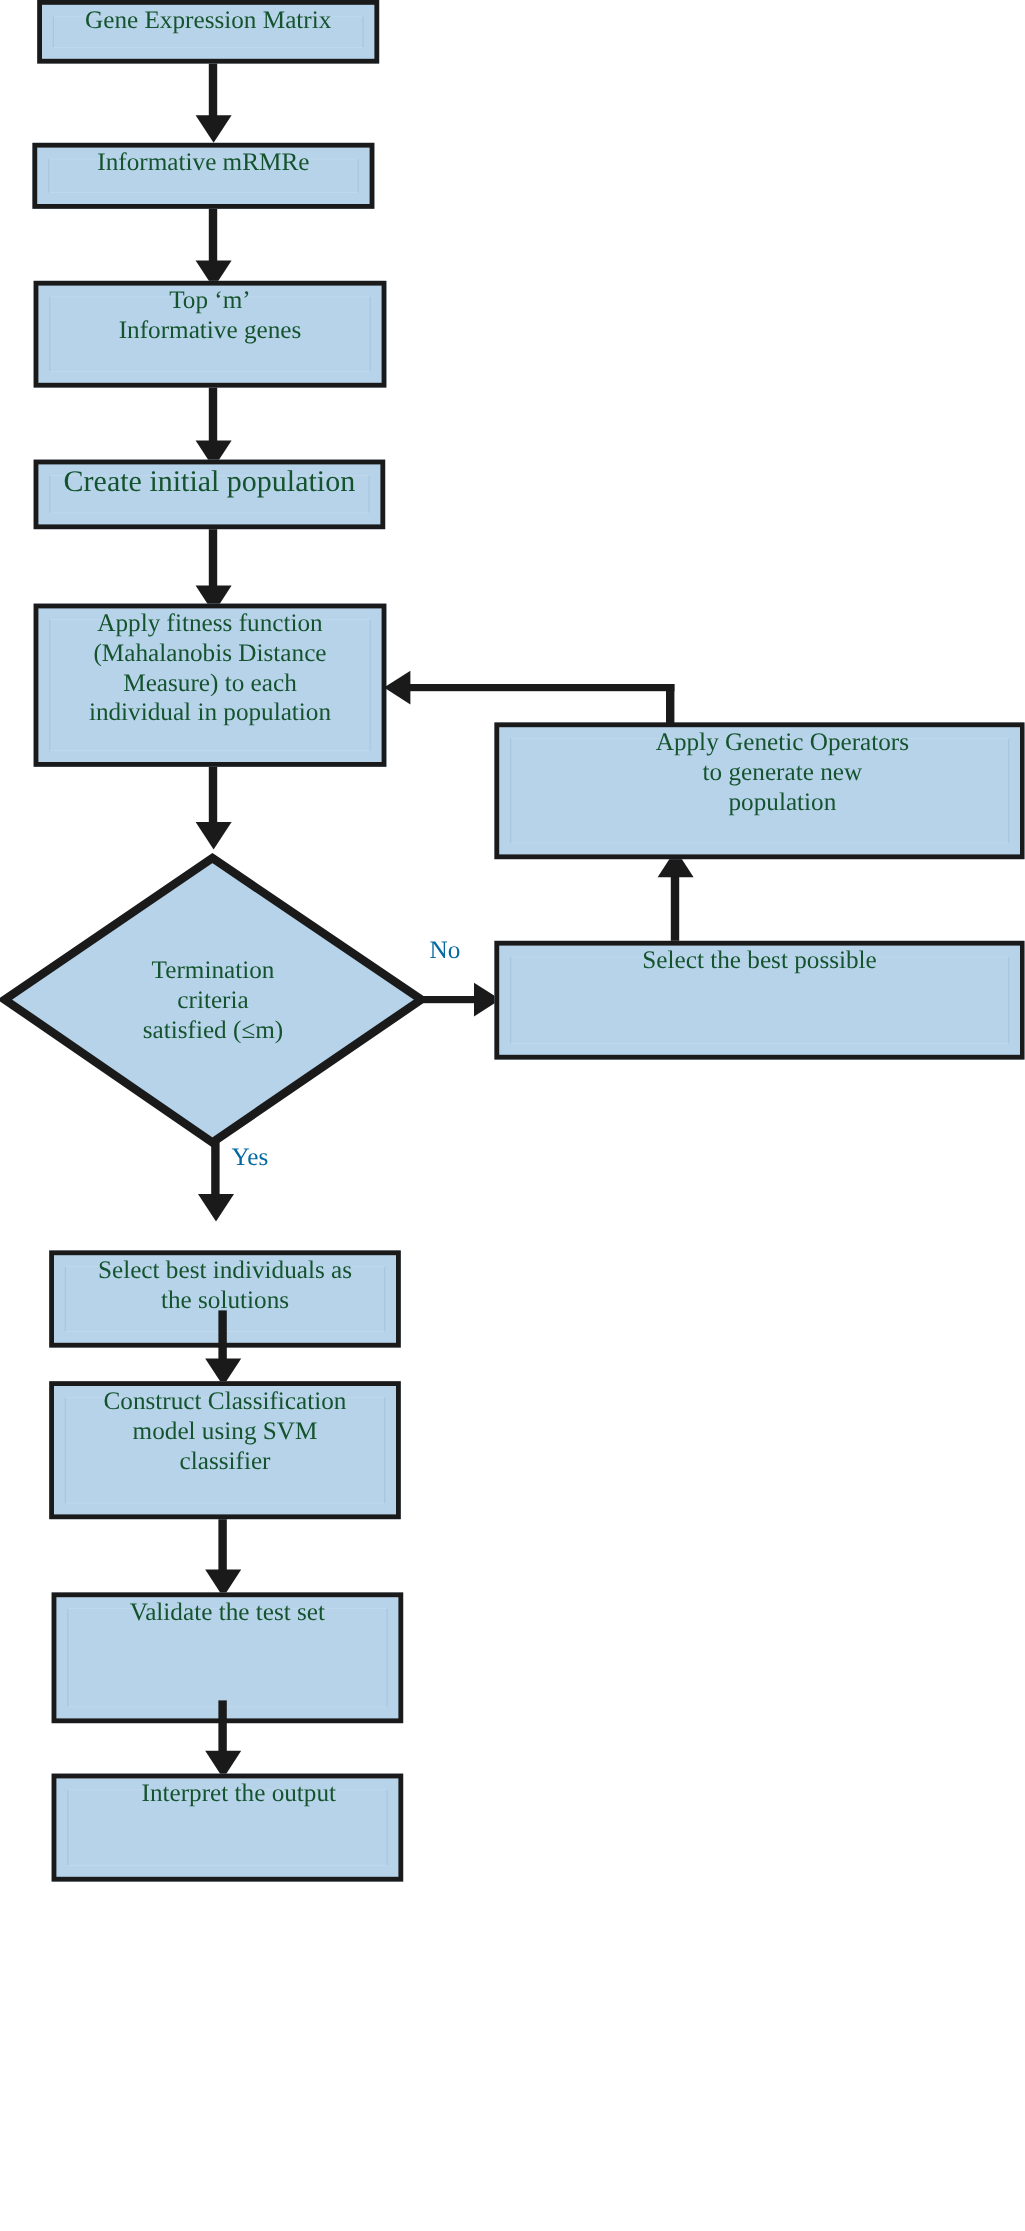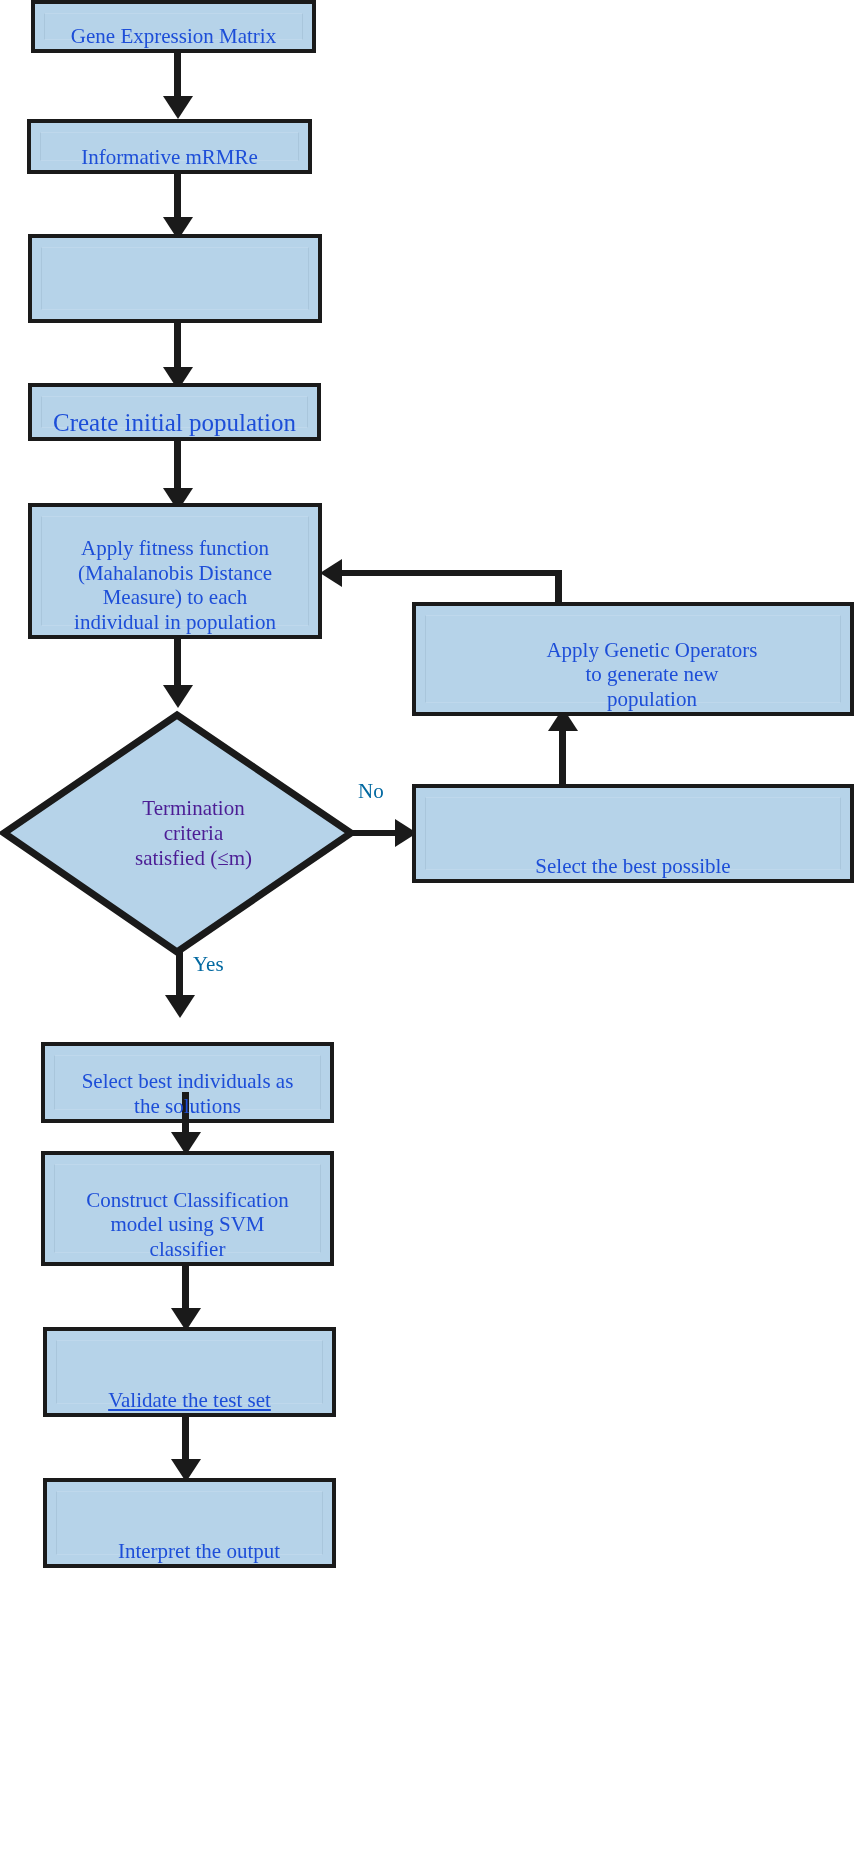--- a/index.html
+++ b/index.html
@@ -14,24 +14,24 @@
     background: #ffffff;
     font-family: "Liberation Serif", "DejaVu Serif", serif;
     overflow: hidden;
   }
   .node {
     position: absolute;
     box-sizing: border-box;
     background: #b6d3e9;
     border: 4px solid #1a1a1a;
     display: flex;
-    align-items: flex-end;
+    align-items: flex-start;
     justify-content: center;
     text-align: center;
-    color: #1d4ed8;
+    color: #14532d;
     line-height: 1.18;
   }
   .node .inner {
     position: absolute;
     left: 9px;
     right: 9px;
     top: 9px;
     bottom: 9px;
     border-left: 1px solid #a9c6dc;
     border-right: 1px solid #a9c6dc;
@@ -49,30 +49,30 @@
     position: absolute;
   }
   .diamond-wrap svg {
     position: absolute;
     left: 0;
     top: 0;
     overflow: visible;
   }
   .diamond-label {
     position: absolute;
-    left: 16px;
+    left: 0;
     top: 0;
     width: 100%;
     height: 100%;
     display: flex;
     align-items: center;
     justify-content: center;
     text-align: center;
     white-space: pre-line;
-    color: #4c1d95;
+    color: #14532d;
     line-height: 1.2;
     z-index: 3;
   }
   .edge {
     position: absolute;
     background: #1a1a1a;
   }
   .arrowhead {
     position: absolute;
     width: 0;
@@ -120,20 +120,22 @@
   <div class="node" style="left:27px; top:119px; width:285px; height:55px; font-size:21px;">
     <div class="inner"></div>
     <div class="txt">Informative mRMRe</div>
   </div>
 
   <div class="edge" style="left:174px; top:174px; width:7px; height:51px;"></div>
   <div class="arrowhead arrow-down" style="left:163px; top:217px;"></div>
 
   <div class="node" style="left:28px; top:234px; width:294px; height:89px; font-size:21px;">
     <div class="inner"></div>
+    <div class="txt">Top ‘m’
+Informative genes</div>
   </div>
 
   <div class="edge" style="left:174px; top:323px; width:7px; height:53px;"></div>
   <div class="arrowhead arrow-down" style="left:163px; top:367px;"></div>
 
   <div class="node" style="left:28px; top:383px; width:293px; height:58px; font-size:25px;">
     <div class="inner"></div>
     <div class="txt">Create initial population</div>
   </div>
 
@@ -199,21 +201,21 @@
   <div class="node" style="left:41px; top:1151px; width:293px; height:115px; font-size:21px;">
     <div class="inner"></div>
     <div class="txt">Construct Classification
 model using SVM
 classifier</div>
   </div>
 
   <div class="edge" style="left:182px; top:1266px; width:7px; height:49px;"></div>
   <div class="arrowhead arrow-down" style="left:171px; top:1308px;"></div>
 
-  <div class="node" style="left:43px; top:1327px; width:293px; height:90px; font-size:21px;text-decoration:underline;">
+  <div class="node" style="left:43px; top:1327px; width:293px; height:109px; font-size:21px;">
     <div class="inner"></div>
     <div class="txt">Validate the test set</div>
   </div>
 
   <div class="edge" style="left:182px; top:1417px; width:7px; height:49px;"></div>
   <div class="arrowhead arrow-down" style="left:171px; top:1459px;"></div>
 
   <div class="node" style="left:43px; top:1478px; width:293px; height:90px; font-size:21px;padding-left:19px;">
     <div class="inner"></div>
     <div class="txt">Interpret the output</div>

